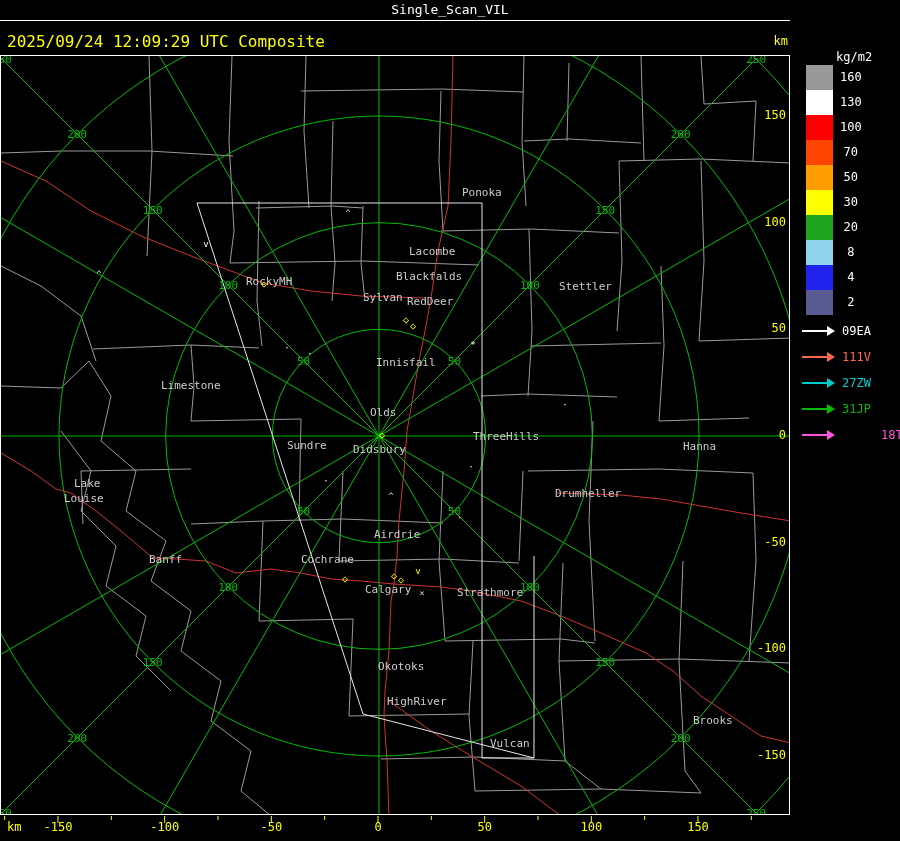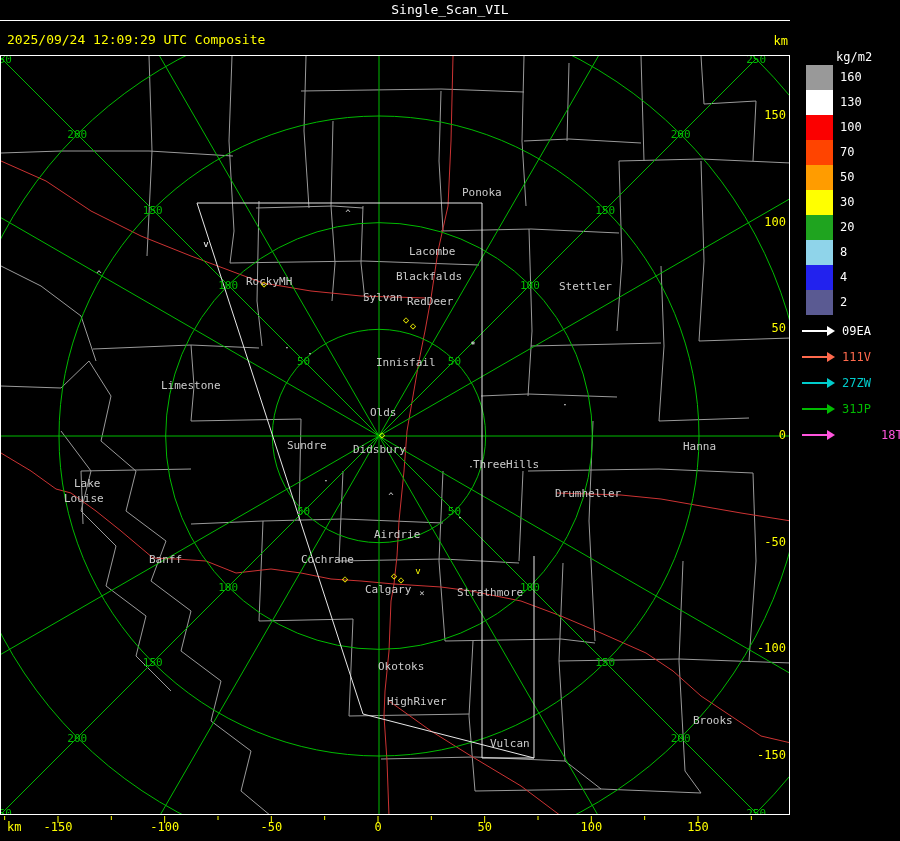--- a/index.html
+++ b/index.html
@@ -1,21 +1,21 @@
 <!DOCTYPE html>
 <html style="--background: #000000; --frame: #ffffff; --axis-text: #ffff00; --range-ring: #00bb00; --boundary: #9a9a9a; --highway: #cc3333; --city-text: #cccccc; --scan-outline: #e8e8e8; --storm-marker: #ffff00;"><head>
 <meta charset="utf-8">
 <style>
   html,body{margin:0;padding:0;background:#000;}
   body{font-family:"DejaVu Sans Mono",monospace;}
   #app{position:relative;width:900px;height:841px;background:#000;overflow:hidden;}
 
   .titlebar{position:absolute;left:0;top:0;width:900px;height:20px;border-bottom:1px solid #fff;
     text-align:center;line-height:20px;color:#fff;font-size:13px;}
-  .timestamp{position:absolute;left:7px;top:32px;color:var(--axis-text);font-size:13px;}
+  .timestamp{position:absolute;left:7px;top:32px;color:var(--axis-text);font-size:16px;}
   .yunit{position:absolute;left:760px;top:34px;width:28px;text-align:right;color:var(--axis-text);font-size:12px;}
 
   .plot{position:absolute;left:0;top:55px;width:790px;height:760px;border:1px solid #fff;
     box-sizing:border-box;overflow:hidden;background:#000;}
   #plot-svg{position:absolute;left:0;top:0;}
   #label-layer{position:absolute;left:0;top:0;width:100%;height:100%;}
 
   #bounds-g polyline{fill:none;stroke:var(--boundary);stroke-width:1;}
   #roads-g polyline{fill:none;stroke:var(--highway);stroke-width:1;}
   #scan-g polyline{fill:none;stroke:var(--scan-outline);stroke-width:1;}
@@ -31,21 +31,21 @@
   .xunit{position:absolute;left:7px;top:0;color:var(--axis-text);font-size:12px;}
   .xlab{position:absolute;top:0;transform:translateX(-50%);color:var(--axis-text);font-size:12px;}
 
   .lab{position:absolute;font-size:11px;line-height:1;white-space:nowrap;}
   .ctr{transform:translate(-50%,-50%);}
   .city{color:var(--city-text);}
   .ringlab{color:var(--range-ring);}
   .storm{color:var(--storm-marker);font-size:10px;}
   .pmark{font-size:9px;}
 
-  .legend{position:absolute;left:790px;top:0;width:110px;height:841px;background:#000;}
+  .legend{position:absolute;left:790px;top:0;width:110px;height:841px;background:#000;text-align:center;}
   .lunit{position:absolute;left:46px;top:50px;color:#fff;font-size:12px;}
   #scale-swatches{position:absolute;left:16px;top:65px;}
   .swatch{width:27px;height:25px;}
   #scale-labels{position:absolute;left:50px;top:65px;}
   .swlab{height:25px;line-height:25px;color:#fff;font-size:12px;}
   #radar-list{position:absolute;left:12px;top:318px;}
   .radar-row{height:26px;display:flex;align-items:center;font-size:12px;}
   .arrow{position:relative;width:34px;height:10px;margin-right:6px;display:inline-block;}
   .shaft{position:absolute;left:0;top:4px;width:27px;height:2px;background:currentColor;}
   .head{position:absolute;left:25px;top:0;width:0;height:0;
@@ -189,21 +189,21 @@
         <div class="lab city" style="left: 395px; top: 215px;">Blackfalds</div>
         <div class="lab city" style="left: 362px; top: 236px;">Sylvan</div>
         <div class="lab city" style="left: 406px; top: 240px;">RedDeer</div>
         <div class="lab city" style="left: 245px; top: 220px;">RockyMH</div>
         <div class="lab city" style="left: 558px; top: 225px;">Stettler</div>
         <div class="lab city" style="left: 375px; top: 301px;">Innisfail</div>
         <div class="lab city" style="left: 160px; top: 324px;">Limestone</div>
         <div class="lab city" style="left: 286px; top: 353px; margin-top: 31px;">Sundre</div>
         <div class="lab city" style="left: 369px; top: 351px;">Olds</div>
         <div class="lab city" style="left: 352px; top: 388px;">Didsbury</div>
-        <div class="lab city" style="left: 472px; top: 375px; margin-top: 28px;">ThreeHills</div>
+        <div class="lab city" style="left: 472px; top: 375px;">ThreeHills</div>
         <div class="lab city" style="left: 682px; top: 385px;">Hanna</div>
         <div class="lab city" style="left: 60px; top: 422px; margin-left: 13px;">Lake</div>
         <div class="lab city" style="left: 63px; top: 437px;">Louise</div>
         <div class="lab city" style="left: 554px; top: 432px;">Drumheller</div>
         <div class="lab city" style="left: 373px; top: 473px;">Airdrie</div>
         <div class="lab city" style="left: 148px; top: 498px;">Banff</div>
         <div class="lab city" style="left: 300px; top: 498px;">Cochrane</div>
         <div class="lab city" style="left: 364px; top: 528px;">Calgary</div>
         <div class="lab city" style="left: 456px; top: 531px;">Strathmore</div>
         <div class="lab city" style="left: 377px; top: 605px;">Okotoks</div>

